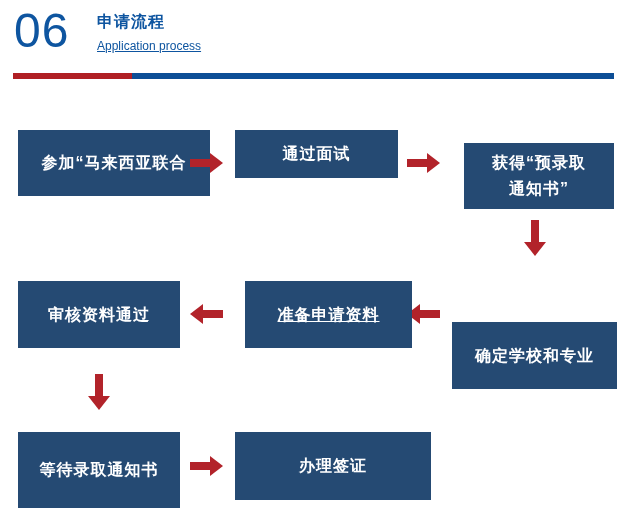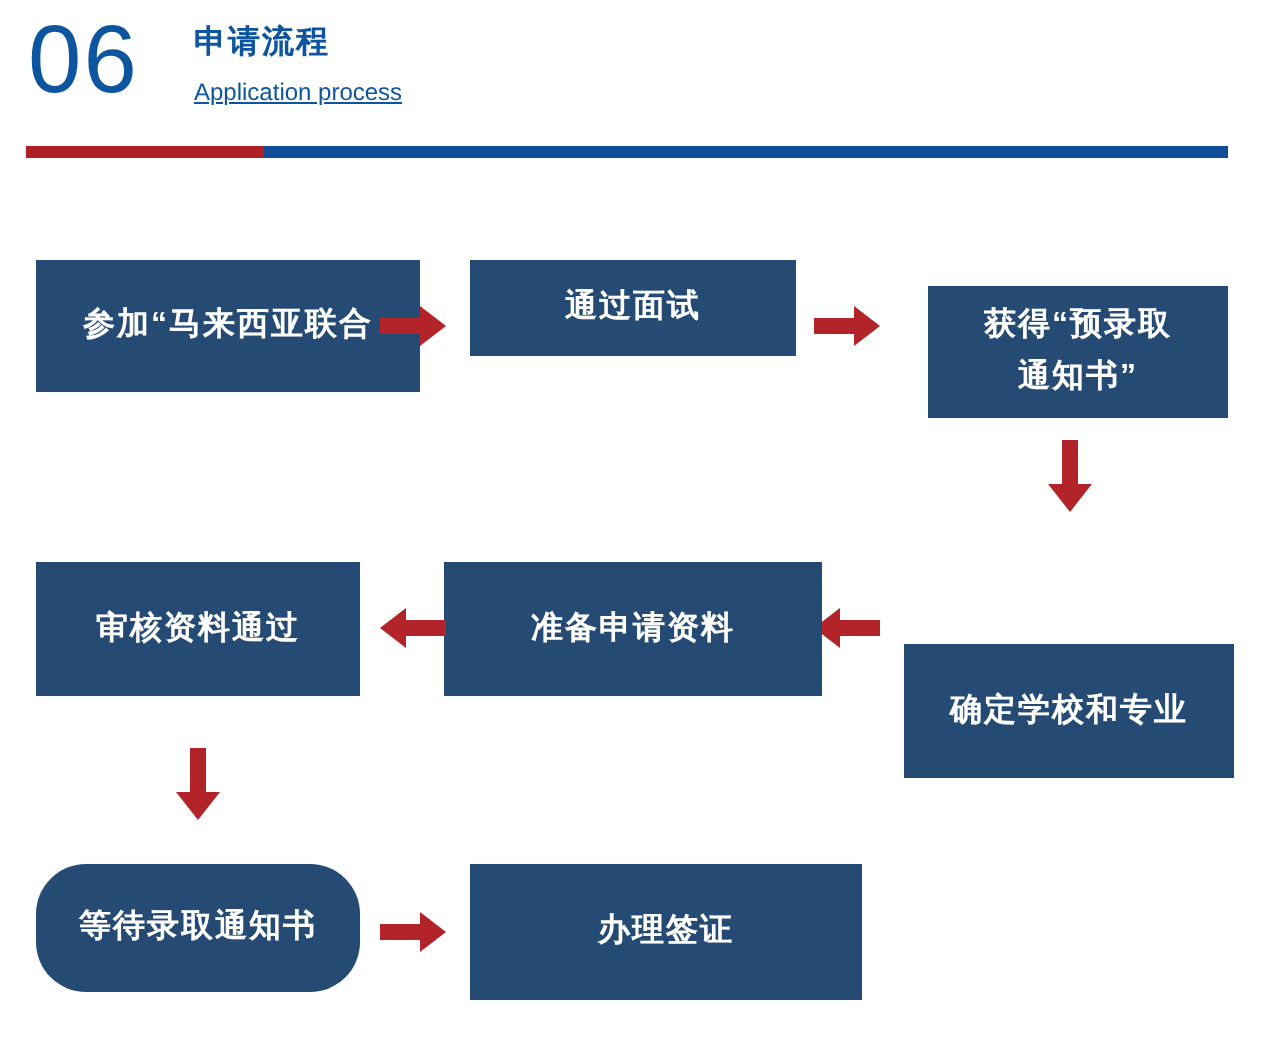--- a/index.html
+++ b/index.html
@@ -71,23 +71,23 @@
     font-size: 16px;
     font-weight: 600;
     letter-spacing: 1px;
     line-height: 26px;
     white-space: nowrap;
   }
   .b-r1c1 { left: 18px;  top: 130px; width: 192px; height: 66px; }
   .b-r1c2 { left: 235px; top: 130px; width: 163px; height: 48px; }
   .b-r1c3 { left: 464px; top: 130px; width: 150px; height: 66px; margin-top: 13px; }
   .b-r2c1 { left: 18px;  top: 281px; width: 162px; height: 67px; text-align: right; }
-  .b-r2c2 { left: 222px; top: 281px; width: 189px; height: 67px; }
+  .b-r2c2 { left: 245px; top: 281px; width: 167px; height: 67px; text-decoration: underline; }
   .b-r2c3 { left: 452px; top: 281px; width: 165px; height: 67px; margin-top: 41px; }
-  .b-r3c1 { left: 18px;  top: 432px; width: 162px; height: 64px; border-radius: 25px; }
+  .b-r3c1 { left: 18px;  top: 432px; width: 162px; height: 76px; }
   .b-r3c2 { left: 235px; top: 432px; width: 196px; height: 68px; }
 
   
   .arrow { position: absolute; }
   .arrow-right { width: 33px; height: 20px; }
   .arrow-right::before {
     content: ""; position: absolute; left: 0; top: 6px;
     width: 20px; height: 8px; background: var(--arrow-red);
   }
   .arrow-right::after {

